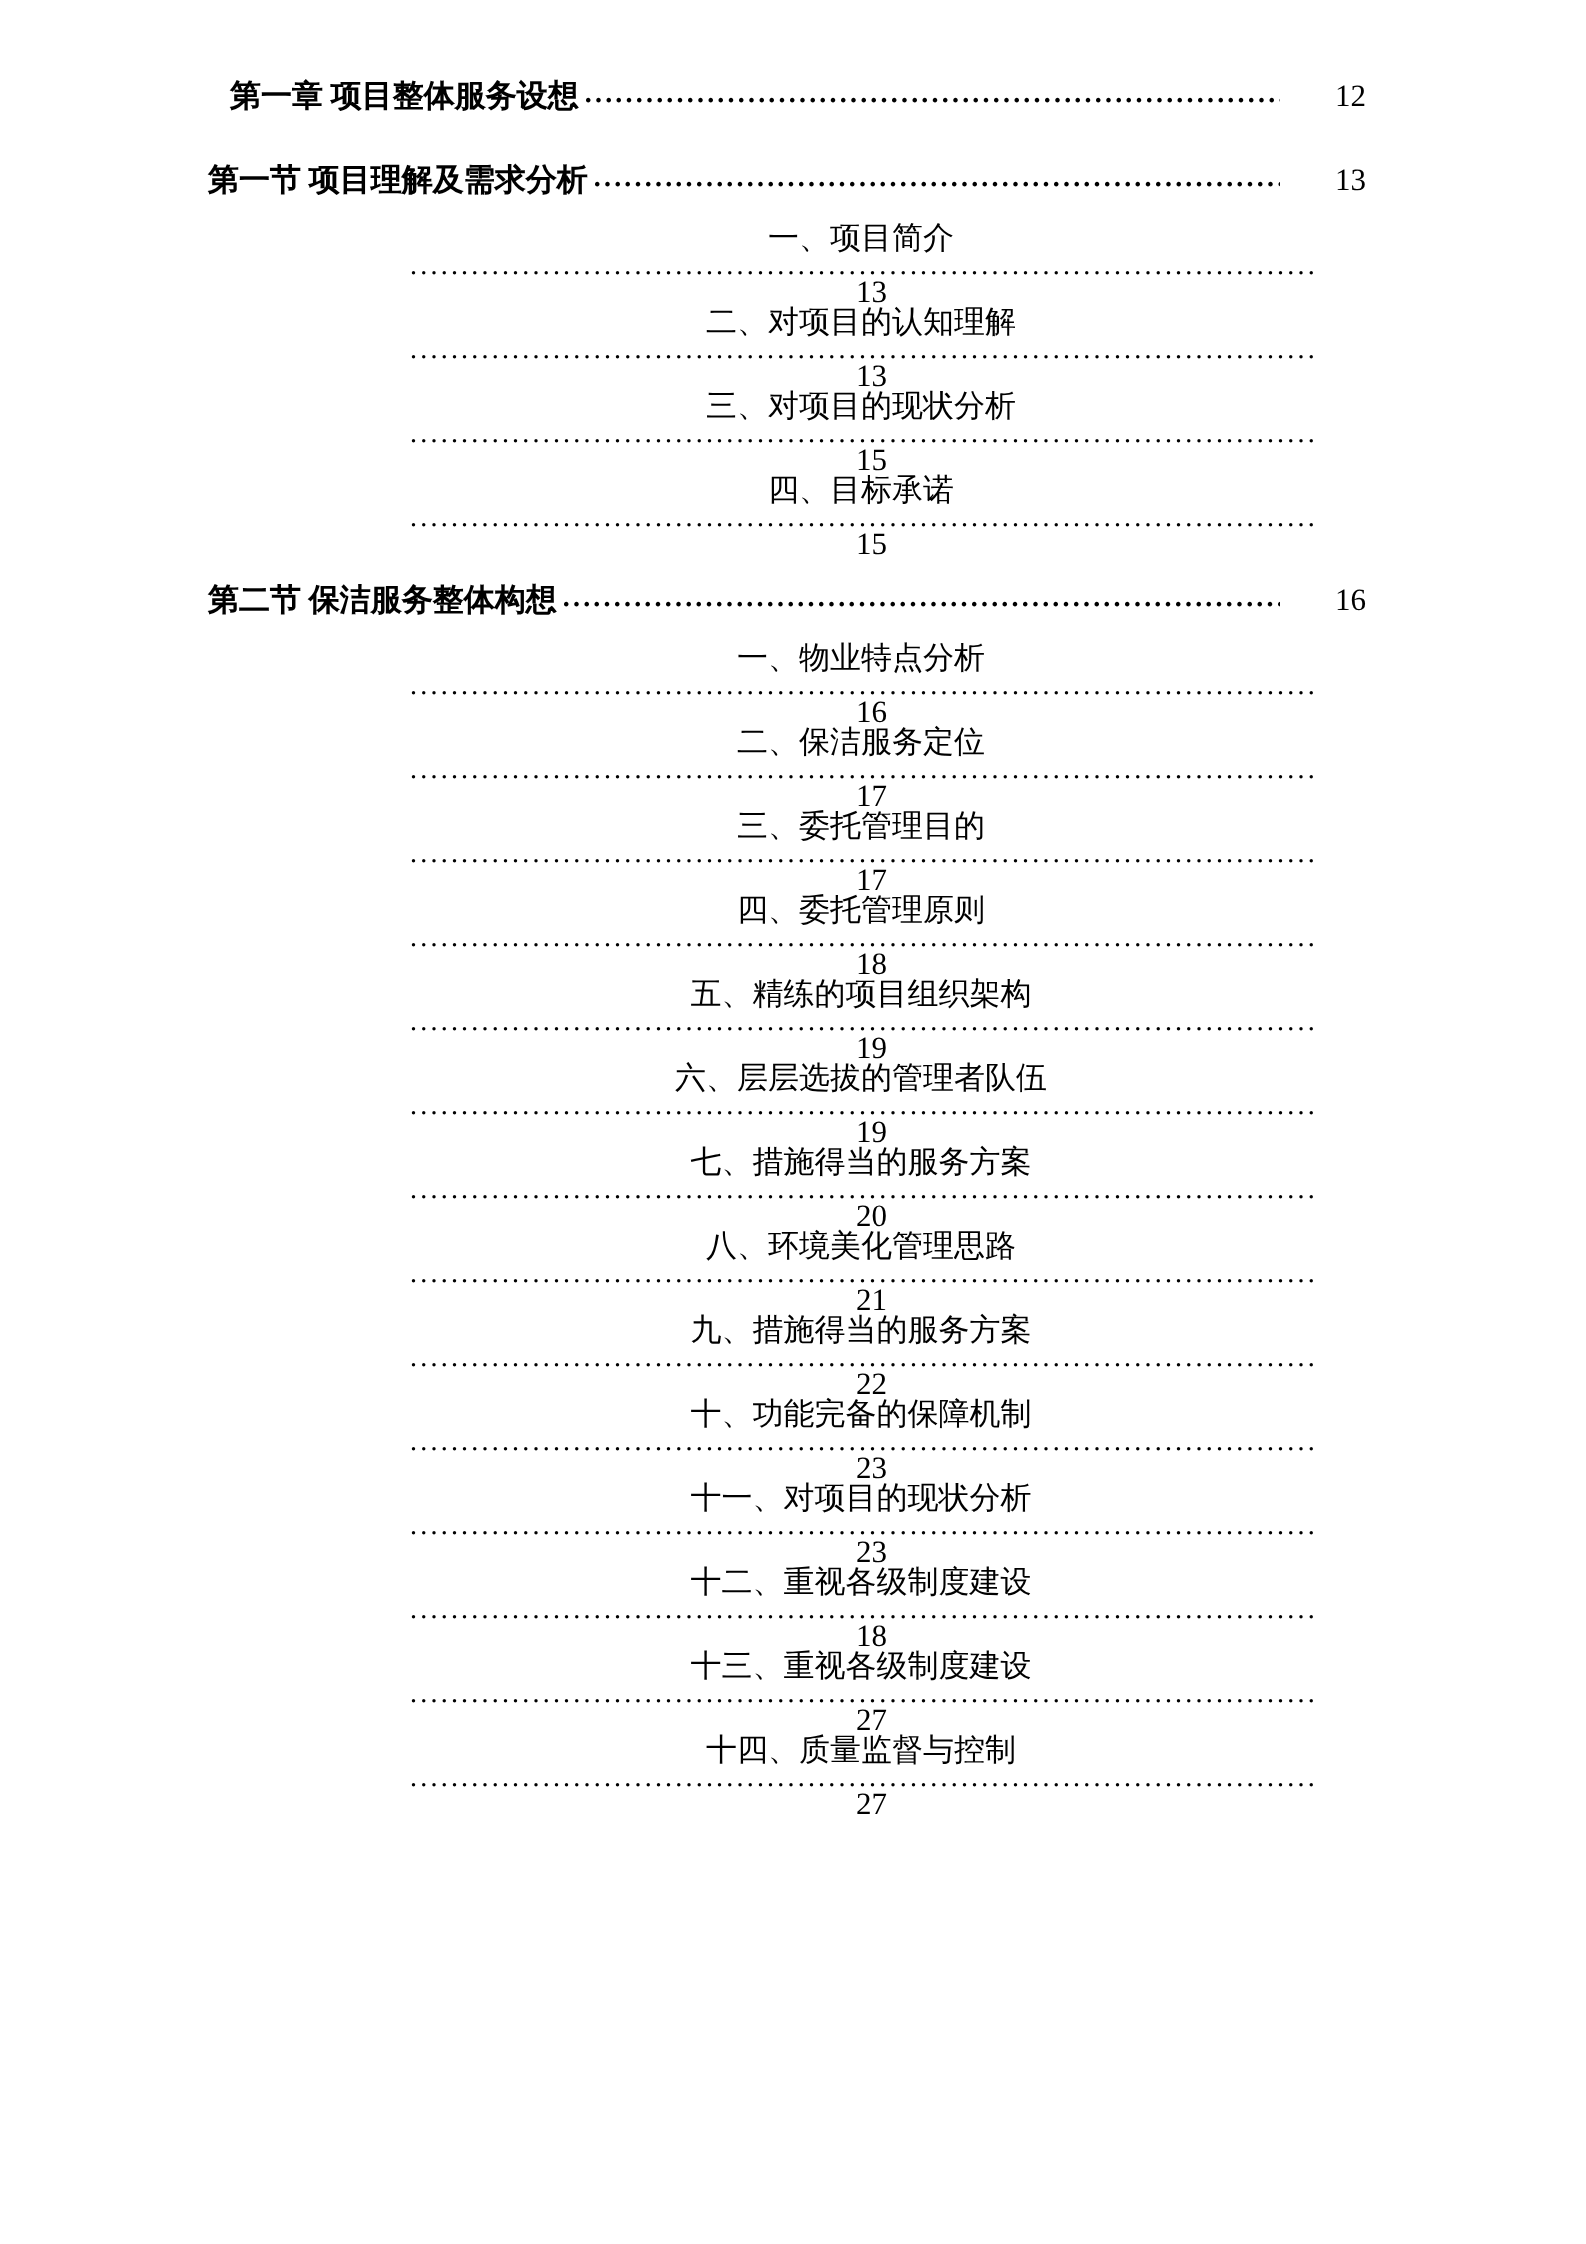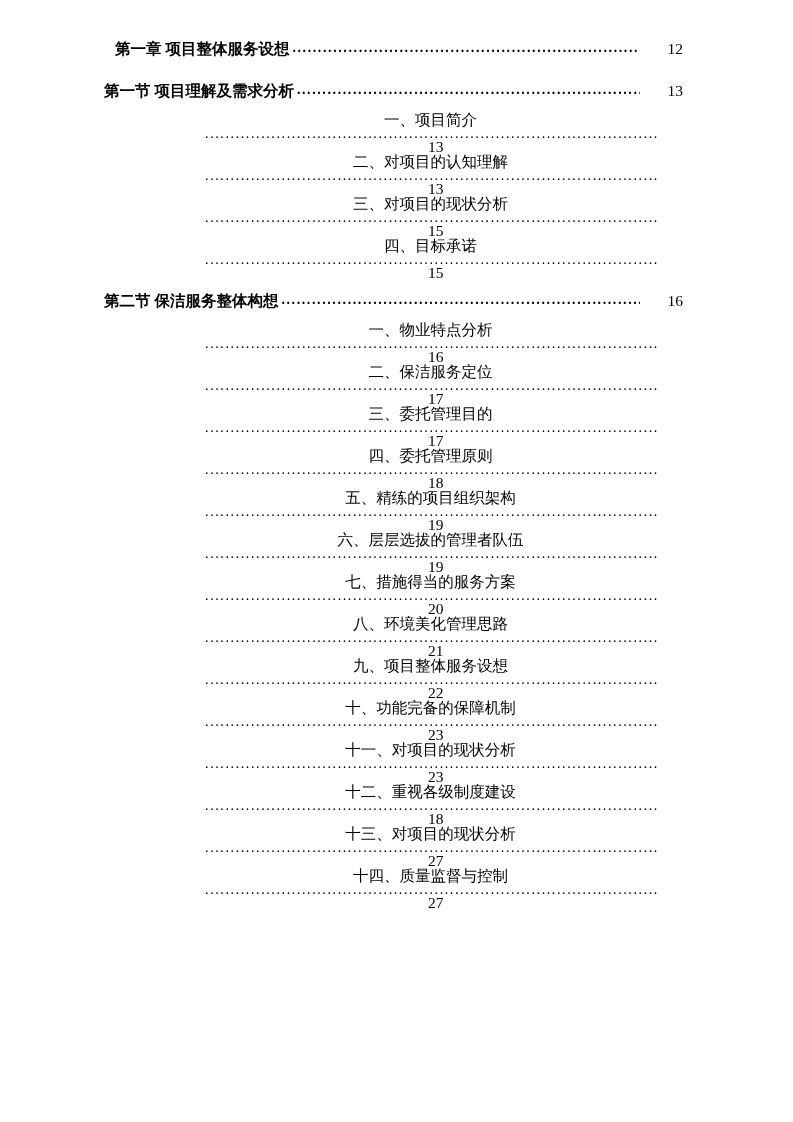--- a/index.html
+++ b/index.html
@@ -149,41 +149,41 @@
         <span class="label">七、措施得当的服务方案</span>
         <span class="dots">.........................................................................................</span>
         <span class="pageno">20</span>
       </li>
       <li class="toc-entry lvl-3">
         <span class="label">八、环境美化管理思路</span>
         <span class="dots">.........................................................................................</span>
         <span class="pageno">21</span>
       </li>
       <li class="toc-entry lvl-3">
-        <span class="label">九、项目整体服务设想</span>
+        <span class="label">九、措施得当的服务方案</span>
         <span class="dots">.........................................................................................</span>
         <span class="pageno">22</span>
       </li>
       <li class="toc-entry lvl-3">
         <span class="label">十、功能完备的保障机制</span>
         <span class="dots">.........................................................................................</span>
         <span class="pageno">23</span>
       </li>
       <li class="toc-entry lvl-3">
         <span class="label">十一、对项目的现状分析</span>
         <span class="dots">.........................................................................................</span>
         <span class="pageno">23</span>
       </li>
       <li class="toc-entry lvl-3">
         <span class="label">十二、重视各级制度建设</span>
         <span class="dots">.........................................................................................</span>
         <span class="pageno">18</span>
       </li>
       <li class="toc-entry lvl-3">
-        <span class="label">十三、对项目的现状分析</span>
+        <span class="label">十三、重视各级制度建设</span>
         <span class="dots">.........................................................................................</span>
         <span class="pageno">27</span>
       </li>
       <li class="toc-entry lvl-3">
         <span class="label">十四、质量监督与控制</span>
         <span class="dots">.........................................................................................</span>
         <span class="pageno">27</span>
       </li>
     </ul>
 

